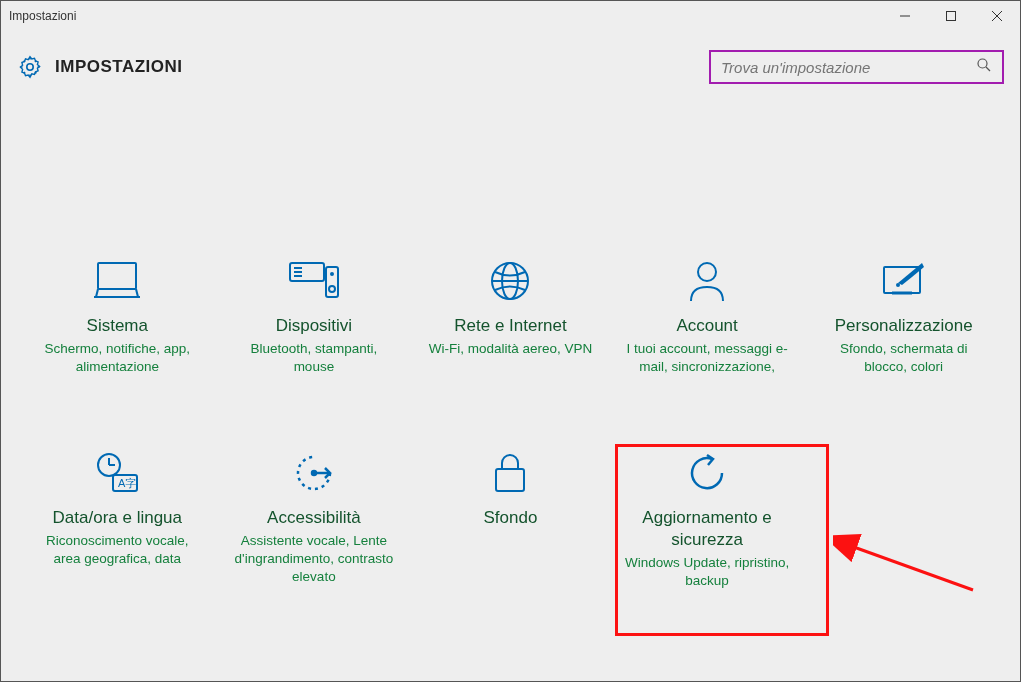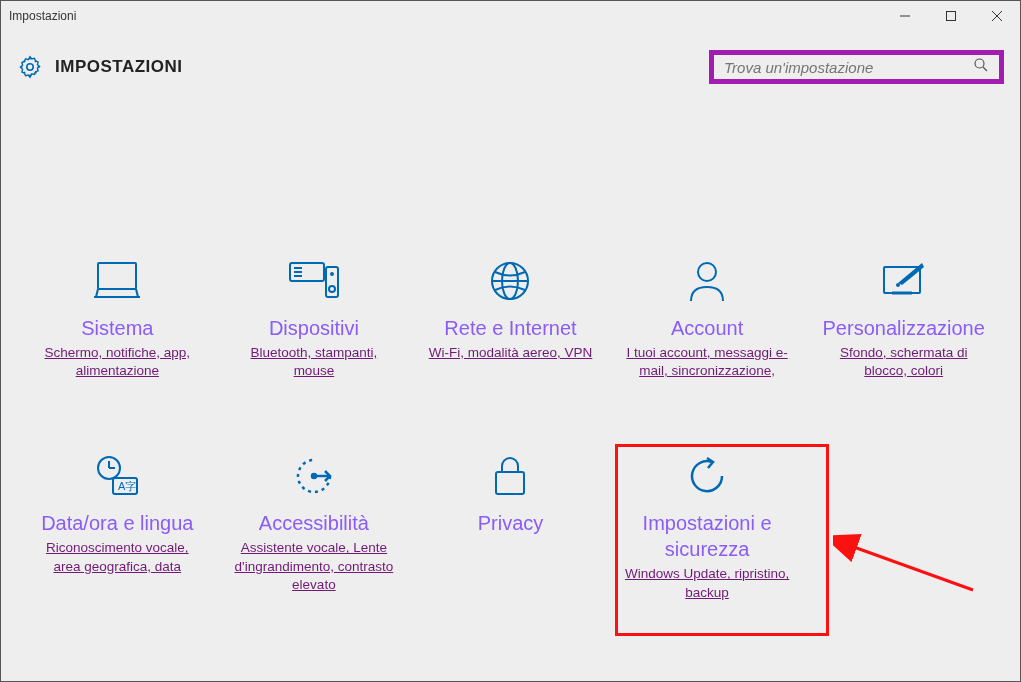--- a/index.html
+++ b/index.html
@@ -43,21 +43,21 @@
     .header-title {
       font-size: 17px;
       font-weight: 600;
       color: #222;
       letter-spacing: 0.5px;
     }
     .gear-icon-wrap { width: 26px; height: 26px; display: flex; align-items: center; justify-content: center; }
     .search-box {
       width: 295px;
       height: 34px;
-      border: 5px solid #a21caf;
+      border: 2px solid #a21caf;
       background: #eeeeee;
       display: flex;
       align-items: center;
       padding: 0 10px;
       justify-content: space-between;
     }
     .search-input {
       border: none;
       background: transparent;
       font-size: 15px;
@@ -85,31 +85,30 @@
     }
     .tile-icon {
       height: 46px;
       display: flex;
       align-items: flex-start;
       justify-content: center;
       margin-bottom: 10px;
     }
     .tile-icon svg { stroke: #0069b3; fill: none; }
     .tile-title {
-      font-size: 20px;
-      color: #8b5cf6;
+      font-size: 17px;
+      color: #14532d;
       margin-bottom: 3px;
       line-height: 1.3;
     }
     .tile-desc {
       font-size: 13.5px;
-      color: #701a75;
+      color: #15803d;
       line-height: 1.35;
       padding: 0 4px;
-      text-decoration: underline;
     }
     .highlight-box {
       position: absolute;
       border: 3px solid #fc1111;
       pointer-events: none;
     }
     .arrow-annotation {
       position: absolute;
       pointer-events: none;
     }
@@ -258,31 +257,31 @@
       <div class="tile-desc">Assistente vocale, Lente d'ingrandimento, contrasto elevato</div>
     </div>
 
     <div class="tile">
       <div class="tile-icon">
         <svg width="36" height="44" viewBox="0 0 36 44" stroke-width="2">
             <rect x="4" y="18" width="28" height="22" rx="2"></rect>
             <path d="M10 18 V12 a8 8 0 0 1 16 0 V18"></path>
           </svg>
       </div>
-      <div class="tile-title">Privacy</div>
+      <div class="tile-title">Sfondo</div>
     </div>
 
     <div class="tile">
       <div class="tile-icon">
         <svg width="44" height="44" viewBox="0 0 44 44" stroke-width="2.5">
             <path d="M37 22 A15 15 0 1 1 27 8"></path>
             <polyline points="22,4 28,8 23,14"></polyline>
           </svg>
       </div>
-      <div class="tile-title">Impostazioni e sicurezza</div>
+      <div class="tile-title">Aggiornamento e sicurezza</div>
       <div class="tile-desc">Windows Update, ripristino, backup</div>
     </div>
 
   </div>
 </div>
 
 <div class="highlight-box" style="left:615px; top:444px; width:214px; height:192px;"></div>
 
 <svg class="arrow-annotation" style="left:833px; top:530px; width:150px; height:70px;">
   <defs>

